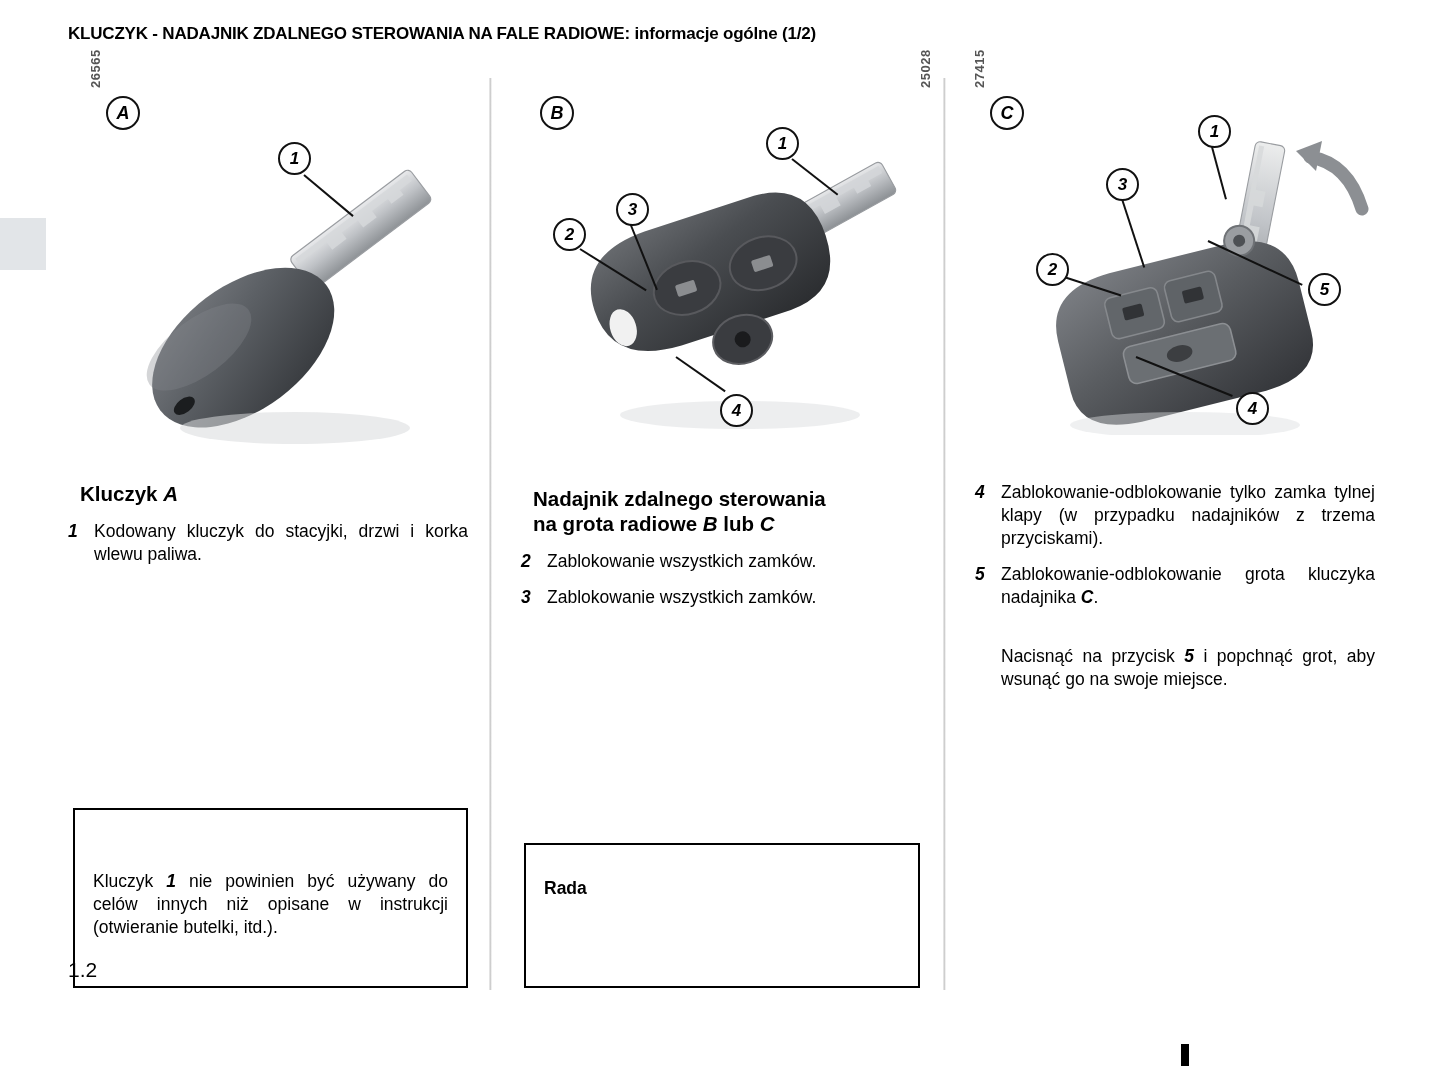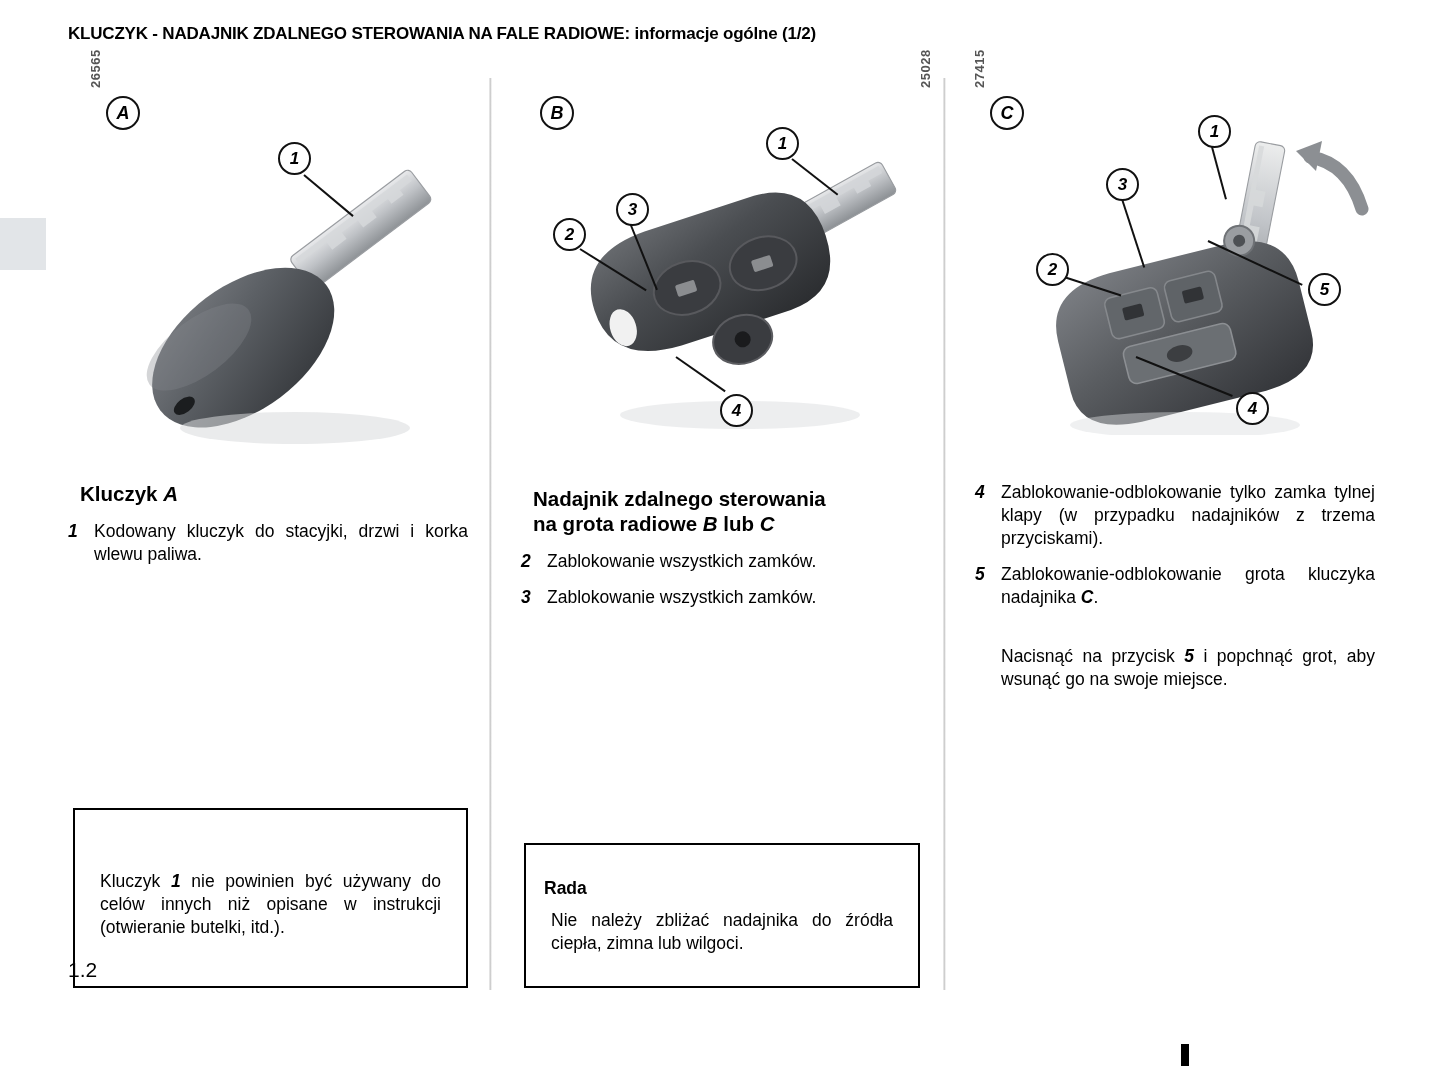--- a/index.html
+++ b/index.html
@@ -151,21 +151,21 @@
   }
   .note-title {
     font-size: 17.5px;
     font-weight: bold;
     margin: 17px 0 10px 0;
   }
   .note-text {
     font-size: 17.5px;
     line-height: 23px;
     text-align: justify;
-    margin: 7px;
+    margin: 0;
   }
   .note-text b { font-weight: bold; font-style: italic; }
 
   
   .page-num {
     position: absolute;
     left: 68px;
     top: 958px;
     font-size: 21px;
     text-align: right;
@@ -311,21 +311,20 @@
     </div>
     <div class="item">
       <span class="item-num">3</span>
       <span class="item-txt">Zablokowanie wszystkich zamków.</span>
     </div>
   </div>
 </div>
 
 <div class="note-box" style="left:524px; top:843px; width:396px; height:145px;">
   <p class="note-title">Rada</p>
-  <p class="note-text">Nie należy zbliżać nadajnika do źródła ciepła, zimna lub wilgoci.</p>
 </div>
 
 <div class="figcode" style="left:972px; top:88px;">27415</div>
 <div class="badge-letter" style="left:990px; top:96px;">C</div>
 
 <svg class="illus" style="left:1010px; top:95px;" width="360" height="340" viewBox="0 0 360 340">
   <defs>
     <linearGradient id="bodyC" x1="0.1" y1="0" x2="0.8" y2="1">
       <stop offset="0%" stop-color="#7c7f84"></stop>
       <stop offset="45%" stop-color="#5a5d61"></stop>

